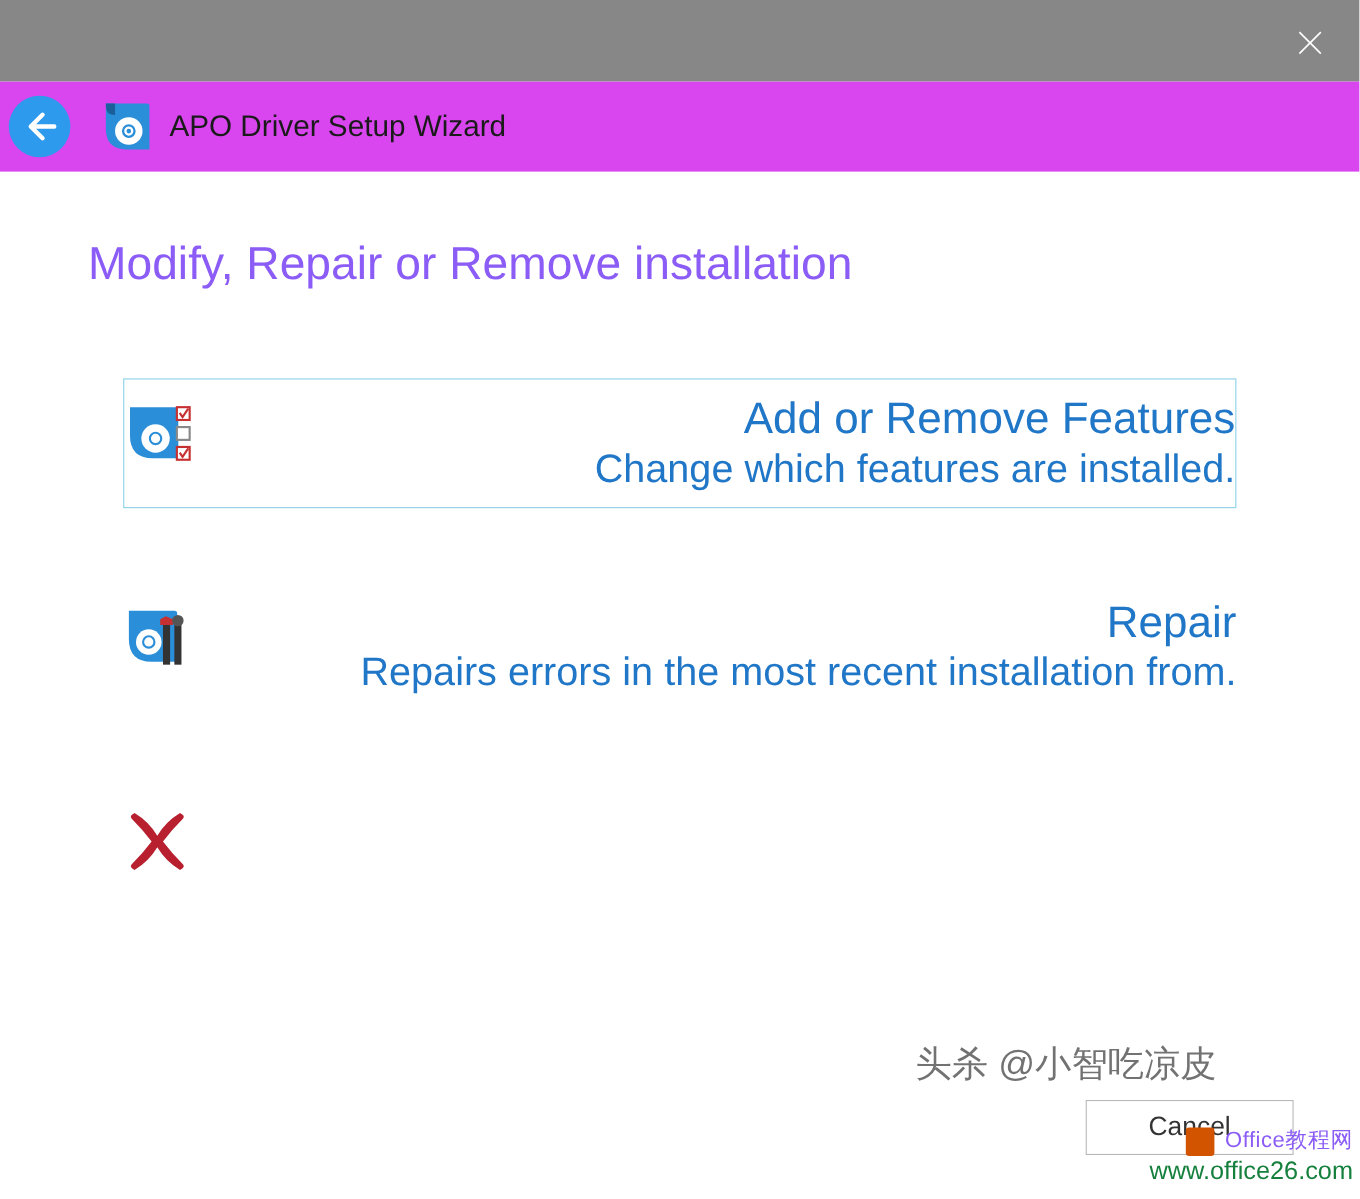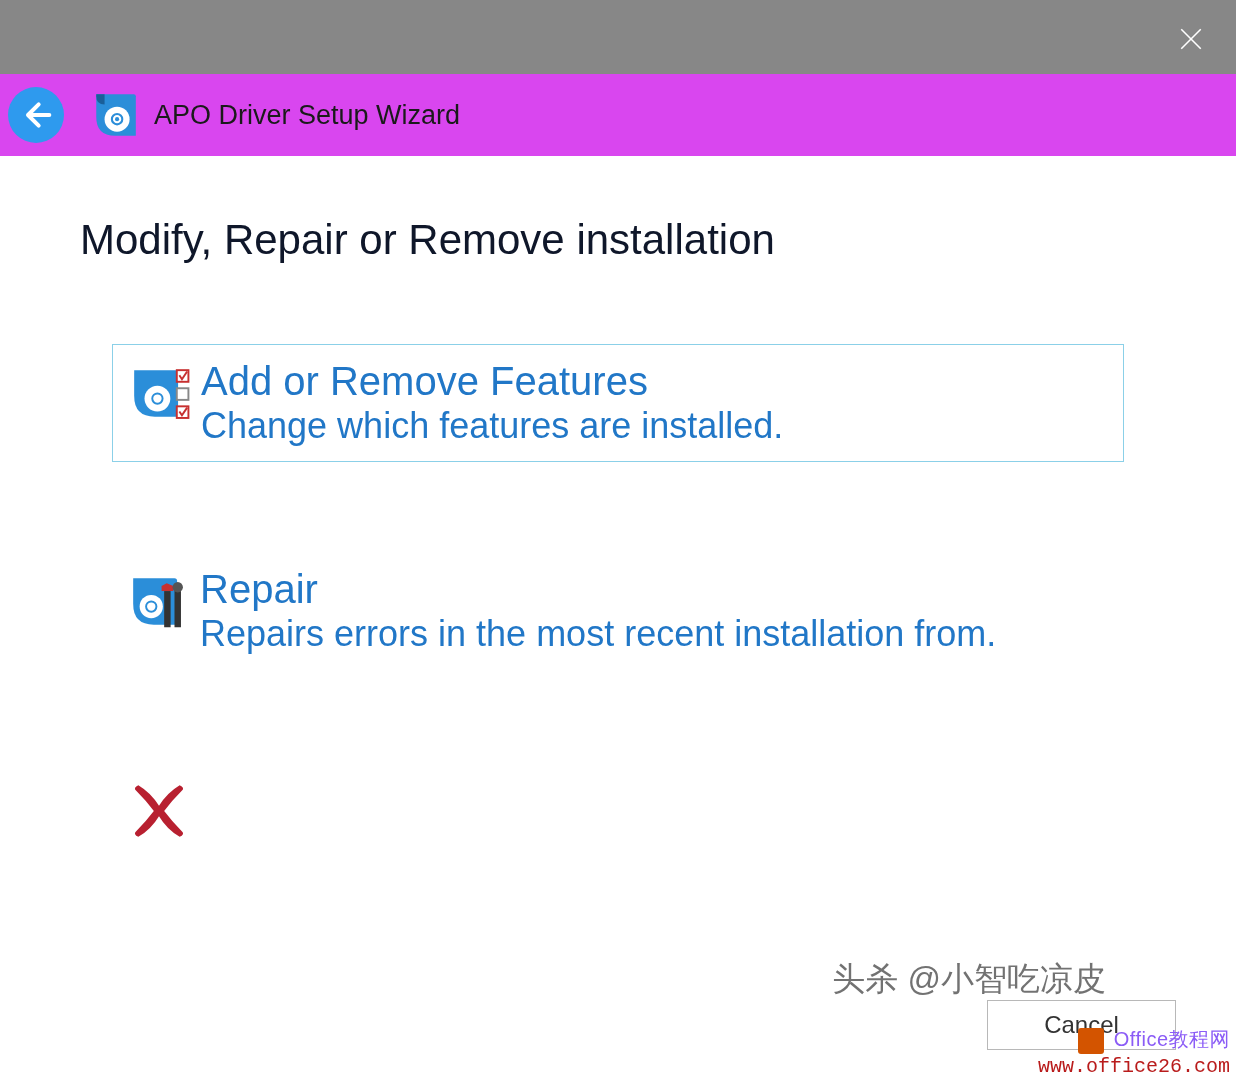--- a/index.html
+++ b/index.html
@@ -57,34 +57,35 @@
       font-size: 27px;
       color: #1a1a1a;
       margin-left: 14px;
       font-weight: 400;
     }
     .content {
       padding: 60px 80px 0 80px;
     }
     .page-heading {
       font-size: 42px;
-      color: #0f172a;
+      color: #8b5cf6;
       font-weight: 400;
       margin-bottom: 80px;
     }
     .options {
       padding-left: 32px;
       padding-right: 32px;
     }
     .option {
       display: flex;
       align-items: flex-start;
-      padding: 14px 16px;
-      margin-bottom: 91px;
-      cursor: pointer;
+      padding: 14px 0;
+      margin-bottom: 68px;
+      cursor: pointer;
+      text-align: right;
     }
     .option.selected {
       border: 1px solid #8bd0e8;
     }
     .option-icon {
       width: 62px;
       height: 62px;
       flex-shrink: 0;
       margin-right: 10px;
       margin-top: 6px;
@@ -112,21 +113,21 @@
       height: 50px;
       border: 1px solid #b8b8b8;
       background: #fff;
       font-size: 24px;
       color: #333;
       cursor: pointer;
       font-family: inherit;
     }
     .watermark1 {
       position: absolute;
-      bottom: 88px;
+      bottom: 100px;
       right: 130px;
       font-size: 33px;
       color: rgba(60,60,60,0.72);
       font-weight: 400;
       pointer-events: none;
     }
     .watermark2 {
       position: absolute;
       bottom: 12px;
       right: 6px;
@@ -139,21 +140,21 @@
       display: inline-block;
       vertical-align: middle;
       width: 26px;
       height: 26px;
       background: #d35400;
       border-radius: 3px;
       position: relative;
       margin-right: 4px;
     }
     .watermark2 .thick { color:#8b5cf6; font-weight:500; letter-spacing:0.5px;}
-    .watermark2 .thin { color:#b91c1c; font-size:20px;font-family:Liberation Mono, monospace;}
+    .watermark2 .thin { color:#15803d; font-size:23px;}
   </style>
 </head>
 <body>
 
 <div class="titlebar">
   <div class="close-btn">
     <svg viewBox="0 0 24 24">
       <line x1="3" y1="3" x2="21" y2="21" stroke="#fff" stroke-width="1.4"></line>
       <line x1="21" y1="3" x2="3" y2="21" stroke="#fff" stroke-width="1.4"></line>
     </svg>

